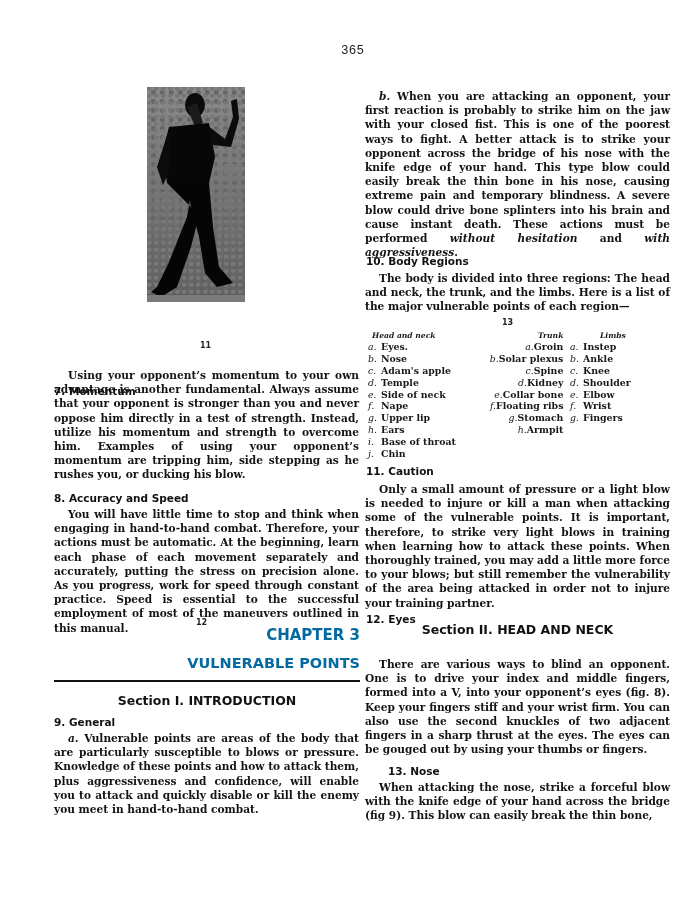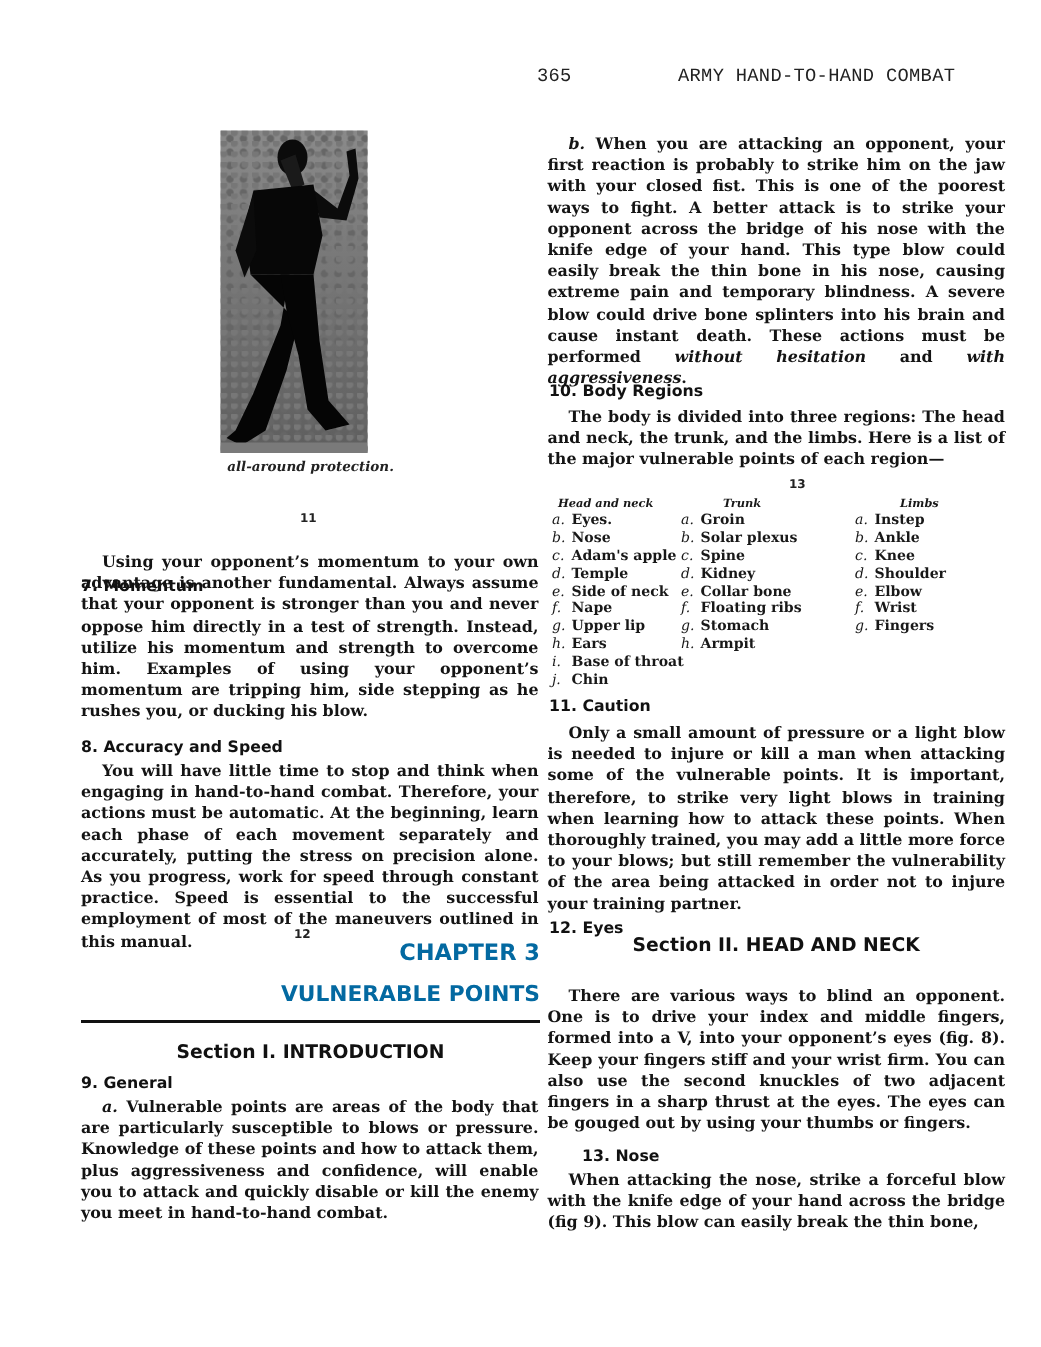--- a/index.html
+++ b/index.html
@@ -21,21 +21,21 @@
       left: 0;
       width: 694px;
       height: 18px;
       font-family: "Liberation Mono", "DejaVu Sans Mono", monospace;
       font-size: 12.5px;
       color: #222;
       letter-spacing: 0.2px;
     }
     .page-header span { position: absolute; top: 0; white-space: nowrap; }
     .hdr-left { left: 54px; }
-    .hdr-num { left: 358px; }
+    .hdr-num { left: 341px; }
     .hdr-right { left: 452px; }
 
     .figure-photo {
       position: absolute;
       left: 147px;
       top: 87px;
       width: 98px;
       height: 215px;
       background:
         radial-gradient(circle at 30% 20%, #777 0 2px, transparent 3px),
@@ -147,21 +147,20 @@
       width: 13px;
       font-style: italic;
       font-weight: normal;
     }
   </style>
 </head>
 <body>
 
 <div class="page-header">
   <span class="hdr-num">365</span>
-  <span class="hdr-right">ARMY HAND-TO-HAND COMBAT</span>
 </div>
 
 <div class="figure-photo">
   <svg width="98" height="215" viewBox="0 0 98 215">
 
     <ellipse cx="48" cy="18" rx="10" ry="12" fill="#0b0b0b"></ellipse>
 
     <path d="M40 20 L48 40 L56 36 L50 16 Z" fill="#1a1a1a"></path>
 
     <path d="M60 38 L78 52 L86 30 L84 14 L90 12 L92 32 L84 60 L66 58 Z" fill="#0b0b0b"></path>
@@ -171,21 +170,20 @@
     <path d="M22 42 L10 80 L16 98 L24 80 Z" fill="#0b0b0b"></path>
 
     <path d="M20 96 L46 96 L40 130 L22 175 L10 200 L4 205 L14 210 L30 200 L44 160 L52 128 Z" fill="#050505"></path>
     <path d="M40 96 L62 96 L66 140 L72 180 L86 196 L70 200 L58 186 L52 150 L44 120 Z" fill="#050505"></path>
 
     <rect x="0" y="208" width="98" height="7" fill="#7a7a7a"></rect>
   </svg>
 </div>
 
 <div class="figure-caption">
-  <div>all-around protection.</div>
 </div>
 <div class="folio-small" style="left:200px; top:341px;">11</div>
 
 <div class="para-heading" style="left:54px; top:353px;margin-top:32px;">7. Momentum</div>
 <div class="body-text" style="left:54px; top:368px; width:305px;">Using your opponent’s momentum to your own advantage is another fundamental. Always assume that your opponent is stronger than you and never oppose him directly in a test of strength. Instead, utilize his momentum and strength to overcome him. Examples of using your opponent’s momentum are tripping him, side stepping as he rushes you, or ducking his blow.</div>
 
 <div class="para-heading" style="left:54px; top:492px;">8. Accuracy and Speed</div>
 <div class="body-text" style="left:54px; top:507px; width:305px;">You will have little time to stop and think when engaging in hand-to-hand combat. Therefore, your actions must be automatic. At the beginning, learn each phase of each movement separately and accurately, putting the stress on precision alone. As you progress, work for speed through constant practice. Speed is essential to the successful employment of most of the maneuvers outlined in this manual.</div>
 
 <div class="folio-small" style="left:196px; top:618px;text-align:center;">12</div>
@@ -197,37 +195,37 @@
 
 <div class="section-title" style="left:54px; width:306px; top:693px;">Section I. INTRODUCTION</div>
 
 <div class="para-heading" style="left:54px; top:716px;">9. General</div>
 <div class="body-text" style="left:54px; top:731px; width:305px;"><em>a.</em> <span>Vulnerable points are areas of the body that are particularly susceptible to blows or pressure. Knowledge of these points and how to attack them, plus aggressiveness and confidence, will enable you to attack and quickly disable or kill the enemy you meet in hand-to-hand combat.</span></div>
 
 <div class="body-text" style="left:365px; top:89px; width:305px;"><em>b.</em> <span>When you are attacking an opponent, your first reaction is probably to strike him on the jaw with your closed fist. This is one of the poorest ways to fight. A better attack is to strike your opponent across the bridge of his nose with the knife edge of your hand. This type blow could easily break the thin bone in his nose, causing extreme pain and temporary blindness. A severe blow could drive bone splinters into his brain and cause instant death. These actions must be performed </span><em>without hesitation</em><span> and </span><em>with aggressiveness</em><span>.</span></div>
 
 <div class="para-heading" style="left:366px; top:255px;">10. Body Regions</div>
 <div class="body-text" style="left:365px; top:271px; width:305px;">The body is divided into three regions: The head and neck, the trunk, and the limbs. Here is a list of the major vulnerable points of each region—</div>
-<div class="folio-small" style="left:526px; top:318px;">13</div>
+<div class="folio-small" style="left:502px; top:318px;">13</div>
 
 <div class="regions-table">
   <div class="regions-col" style="left:2px;">
     <div class="regions-col-head" style="padding-left:4px;">Head and neck</div>
     <div class="regions-item"><span class="letter">a.</span><span>Eyes.</span></div>
     <div class="regions-item"><span class="letter">b.</span><span>Nose</span></div>
     <div class="regions-item"><span class="letter">c.</span><span>Adam's apple</span></div>
     <div class="regions-item"><span class="letter">d.</span><span>Temple</span></div>
     <div class="regions-item"><span class="letter">e.</span><span>Side of neck</span></div>
     <div class="regions-item"><span class="letter">f.</span><span>Nape</span></div>
     <div class="regions-item"><span class="letter">g.</span><span>Upper lip</span></div>
     <div class="regions-item"><span class="letter">h.</span><span>Ears</span></div>
     <div class="regions-item"><span class="letter">i.</span><span>Base of throat</span></div>
     <div class="regions-item"><span class="letter">j.</span><span>Chin</span></div>
   </div>
-  <div class="regions-col" style="left:88px;">
+  <div class="regions-col" style="left:117px;text-align:right;">
     <div class="regions-col-head" style="padding-left:28px;">Trunk</div>
     <div class="regions-item"><span class="letter">a.</span><span>Groin</span></div>
     <div class="regions-item"><span class="letter">b.</span><span>Solar plexus</span></div>
     <div class="regions-item"><span class="letter">c.</span><span>Spine</span></div>
     <div class="regions-item"><span class="letter">d.</span><span>Kidney</span></div>
     <div class="regions-item"><span class="letter">e.</span><span>Collar bone</span></div>
     <div class="regions-item"><span class="letter">f.</span><span>Floating ribs</span></div>
     <div class="regions-item"><span class="letter">g.</span><span>Stomach</span></div>
     <div class="regions-item"><span class="letter">h.</span><span>Armpit</span></div>
   </div>

